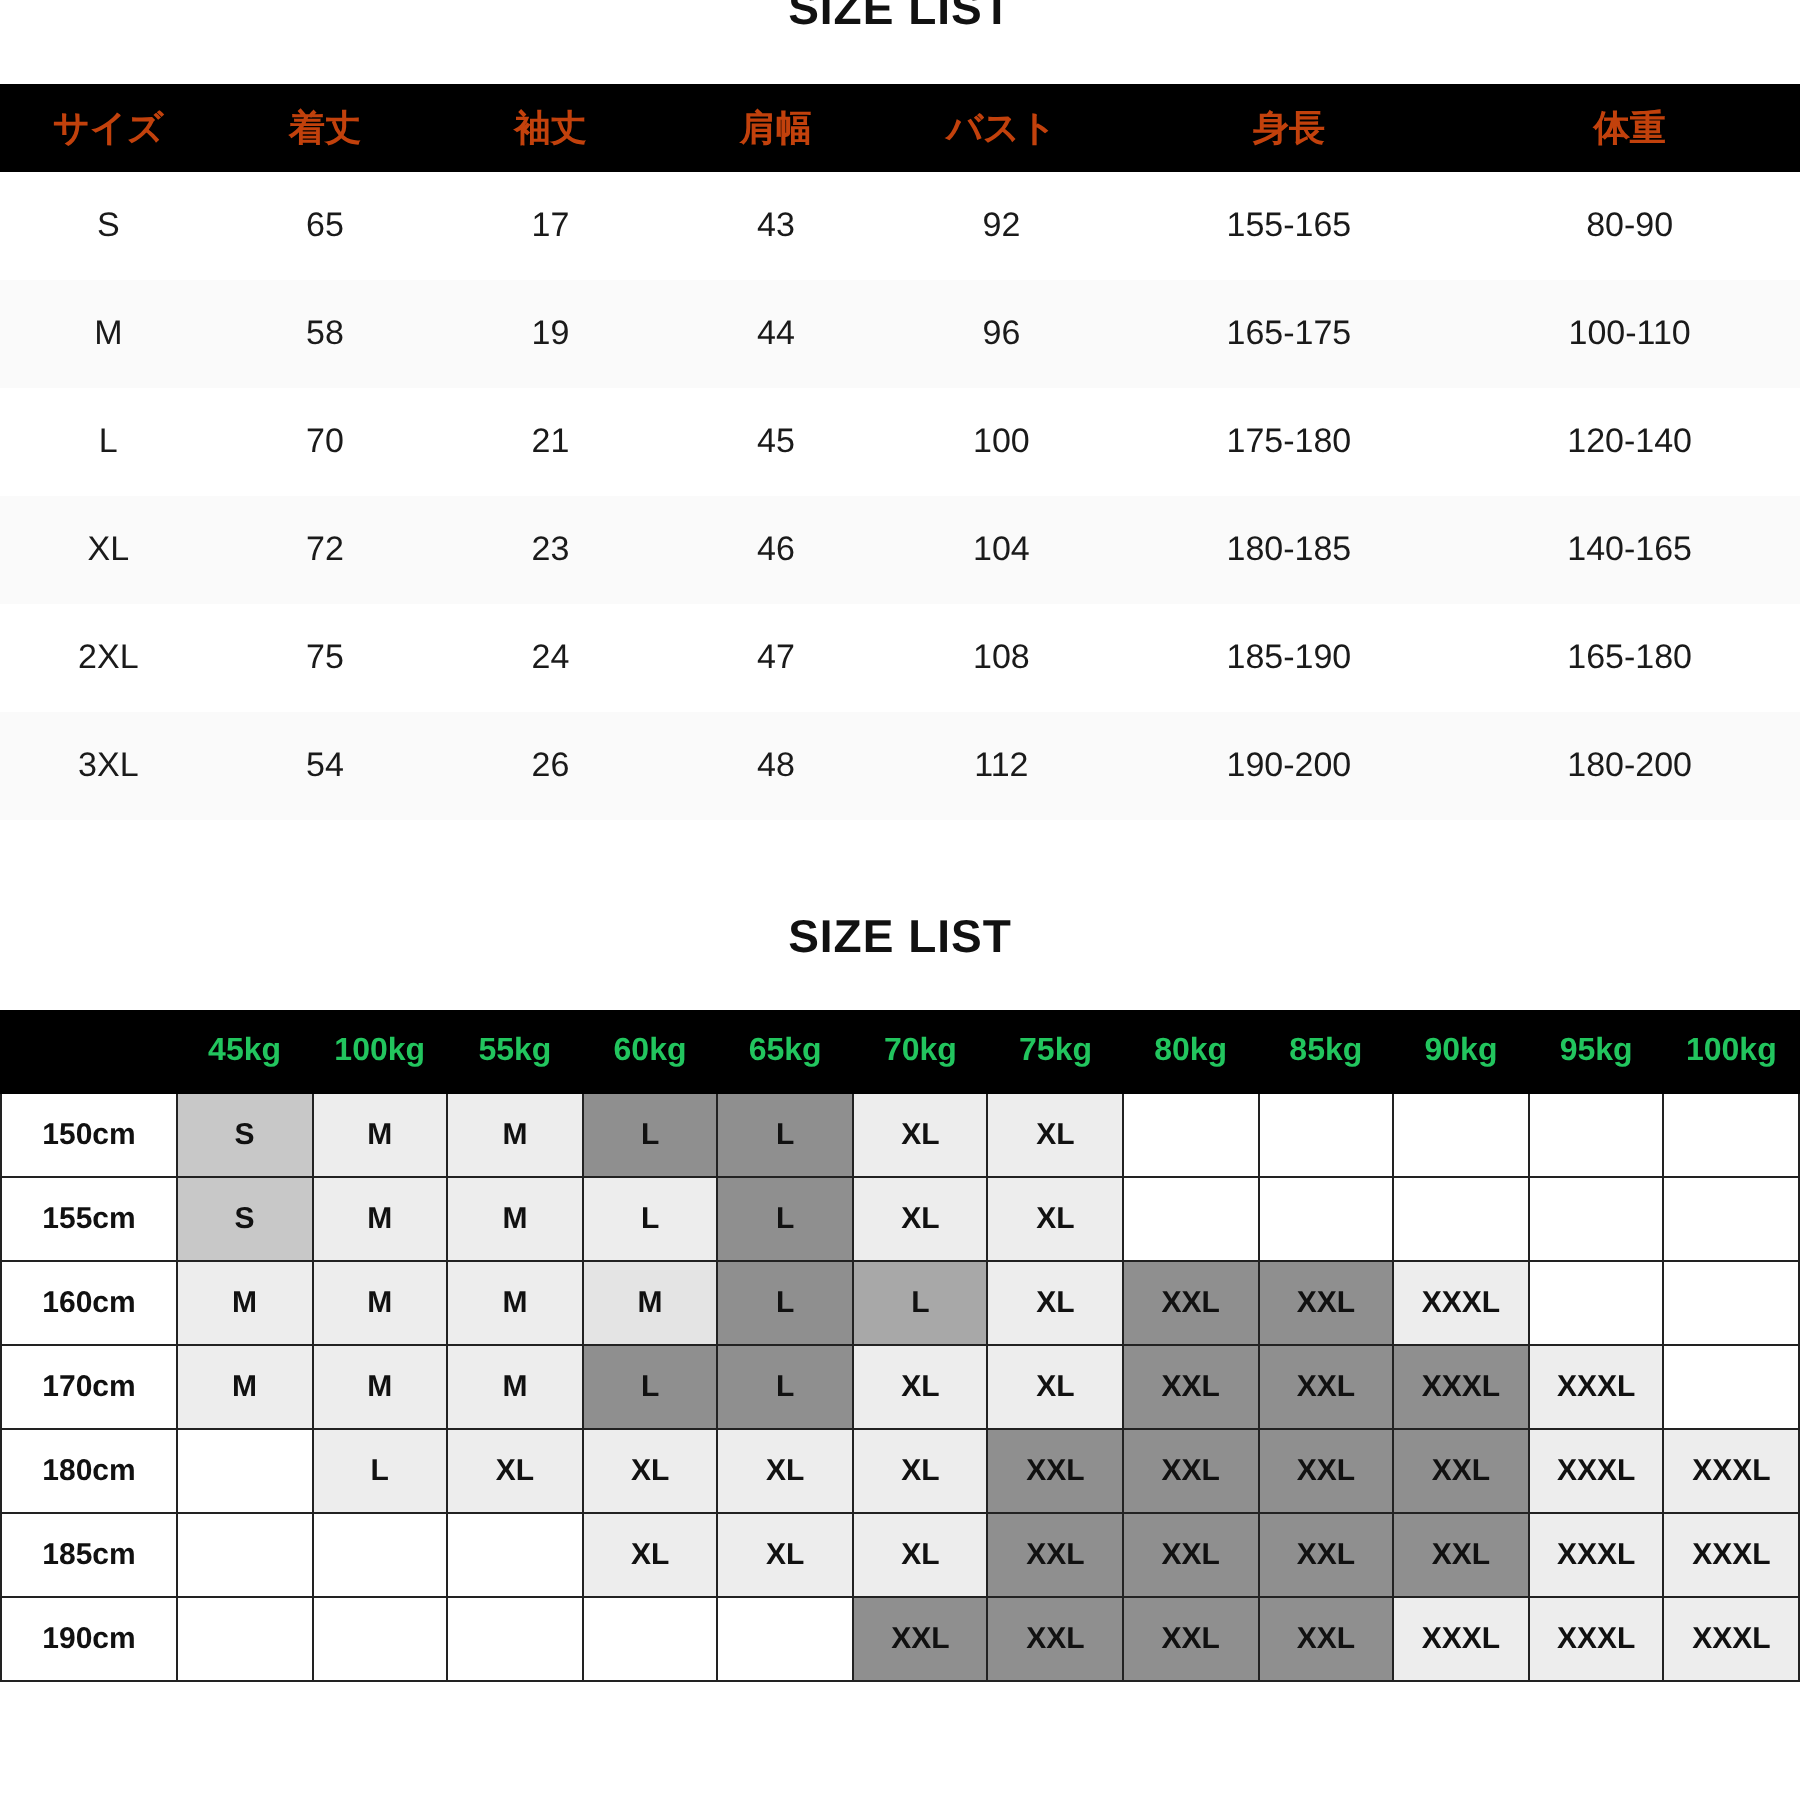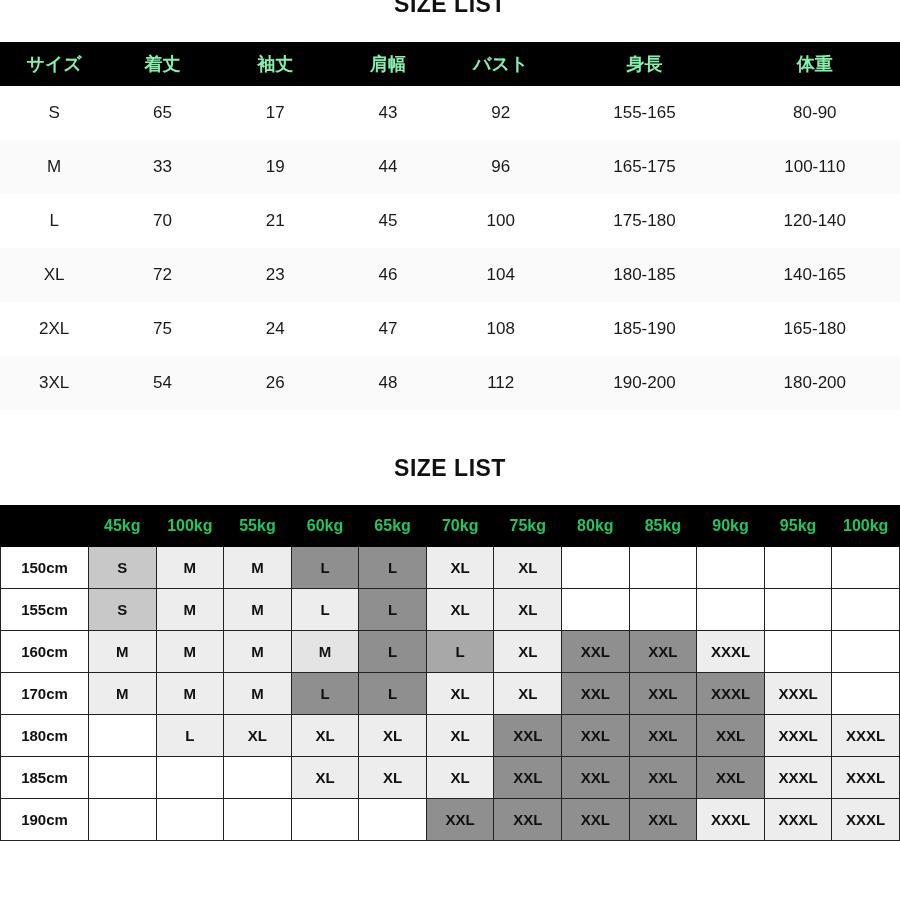--- a/index.html
+++ b/index.html
@@ -48,21 +48,21 @@
     left: 0;
     width: 900px;
   }
   table.t1 {
     border-collapse: collapse;
     width: 900px;
     table-layout: fixed;
   }
   table.t1 thead th {
     background: #000;
-    color: #86efac;
+    color: #c2410c;
     font-size: 18px;
     font-weight: 700;
     height: 42px;
     text-align: center;
     vertical-align: middle;
   }
   table.t1 tbody td {
     height: 52px;
     text-align: center;
     vertical-align: middle;
@@ -147,21 +147,21 @@
             <td>S</td>
             <td>65</td>
             <td>17</td>
             <td>43</td>
             <td>92</td>
             <td>155-165</td>
             <td>80-90</td>
           </tr>
           <tr>
             <td>M</td>
-            <td>33</td>
+            <td>58</td>
             <td>19</td>
             <td>44</td>
             <td>96</td>
             <td>165-175</td>
             <td>100-110</td>
           </tr>
           <tr>
             <td>L</td>
             <td>70</td>
             <td>21</td>

